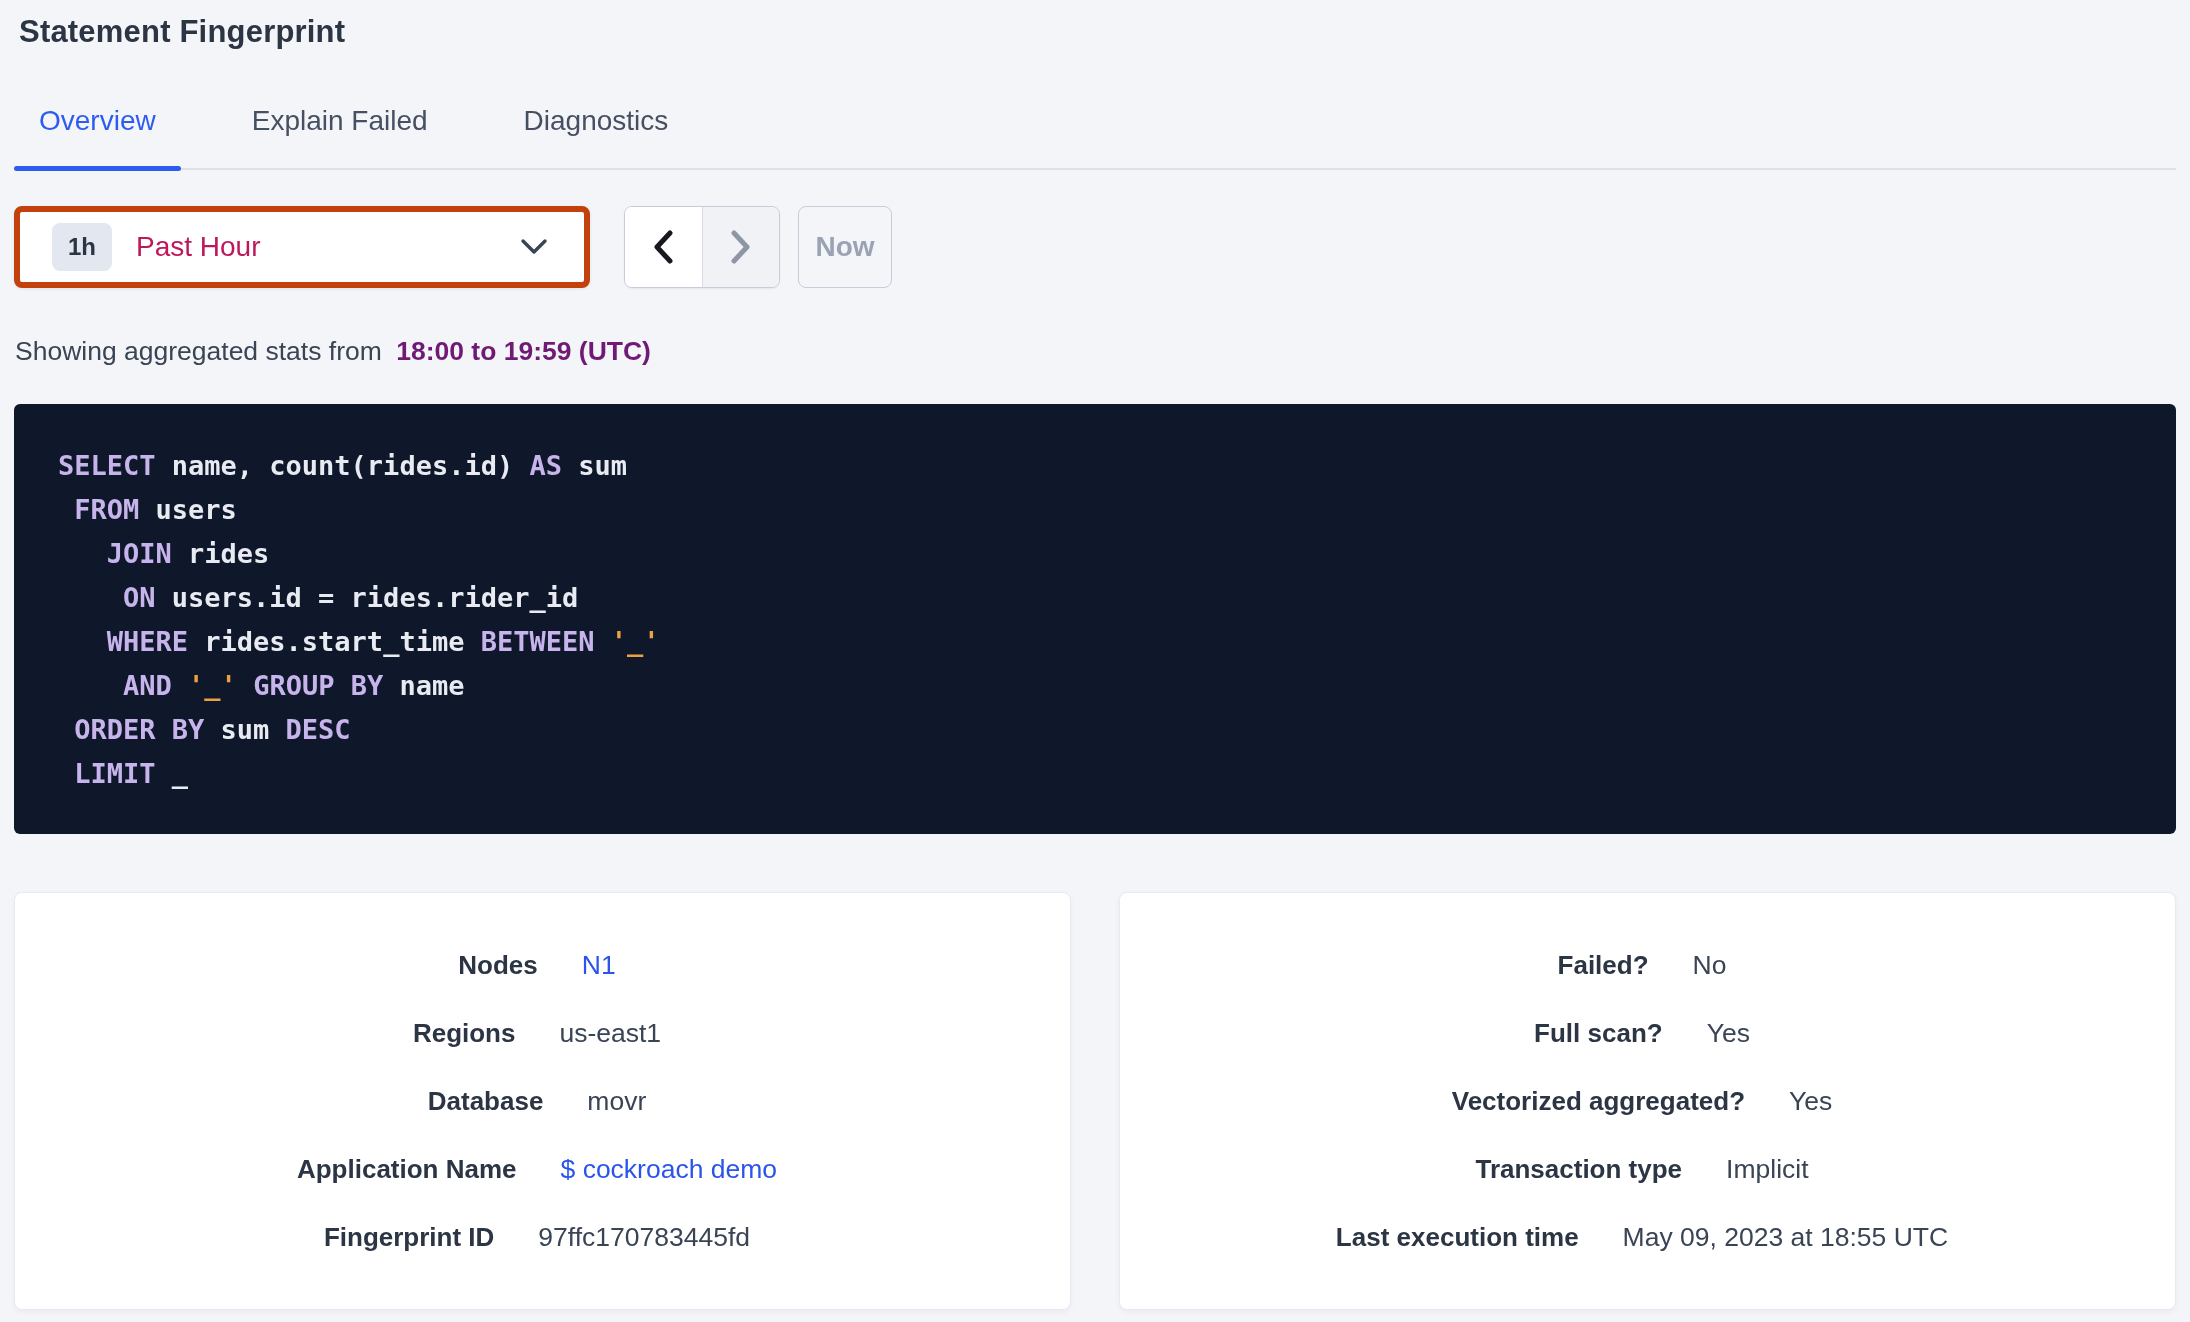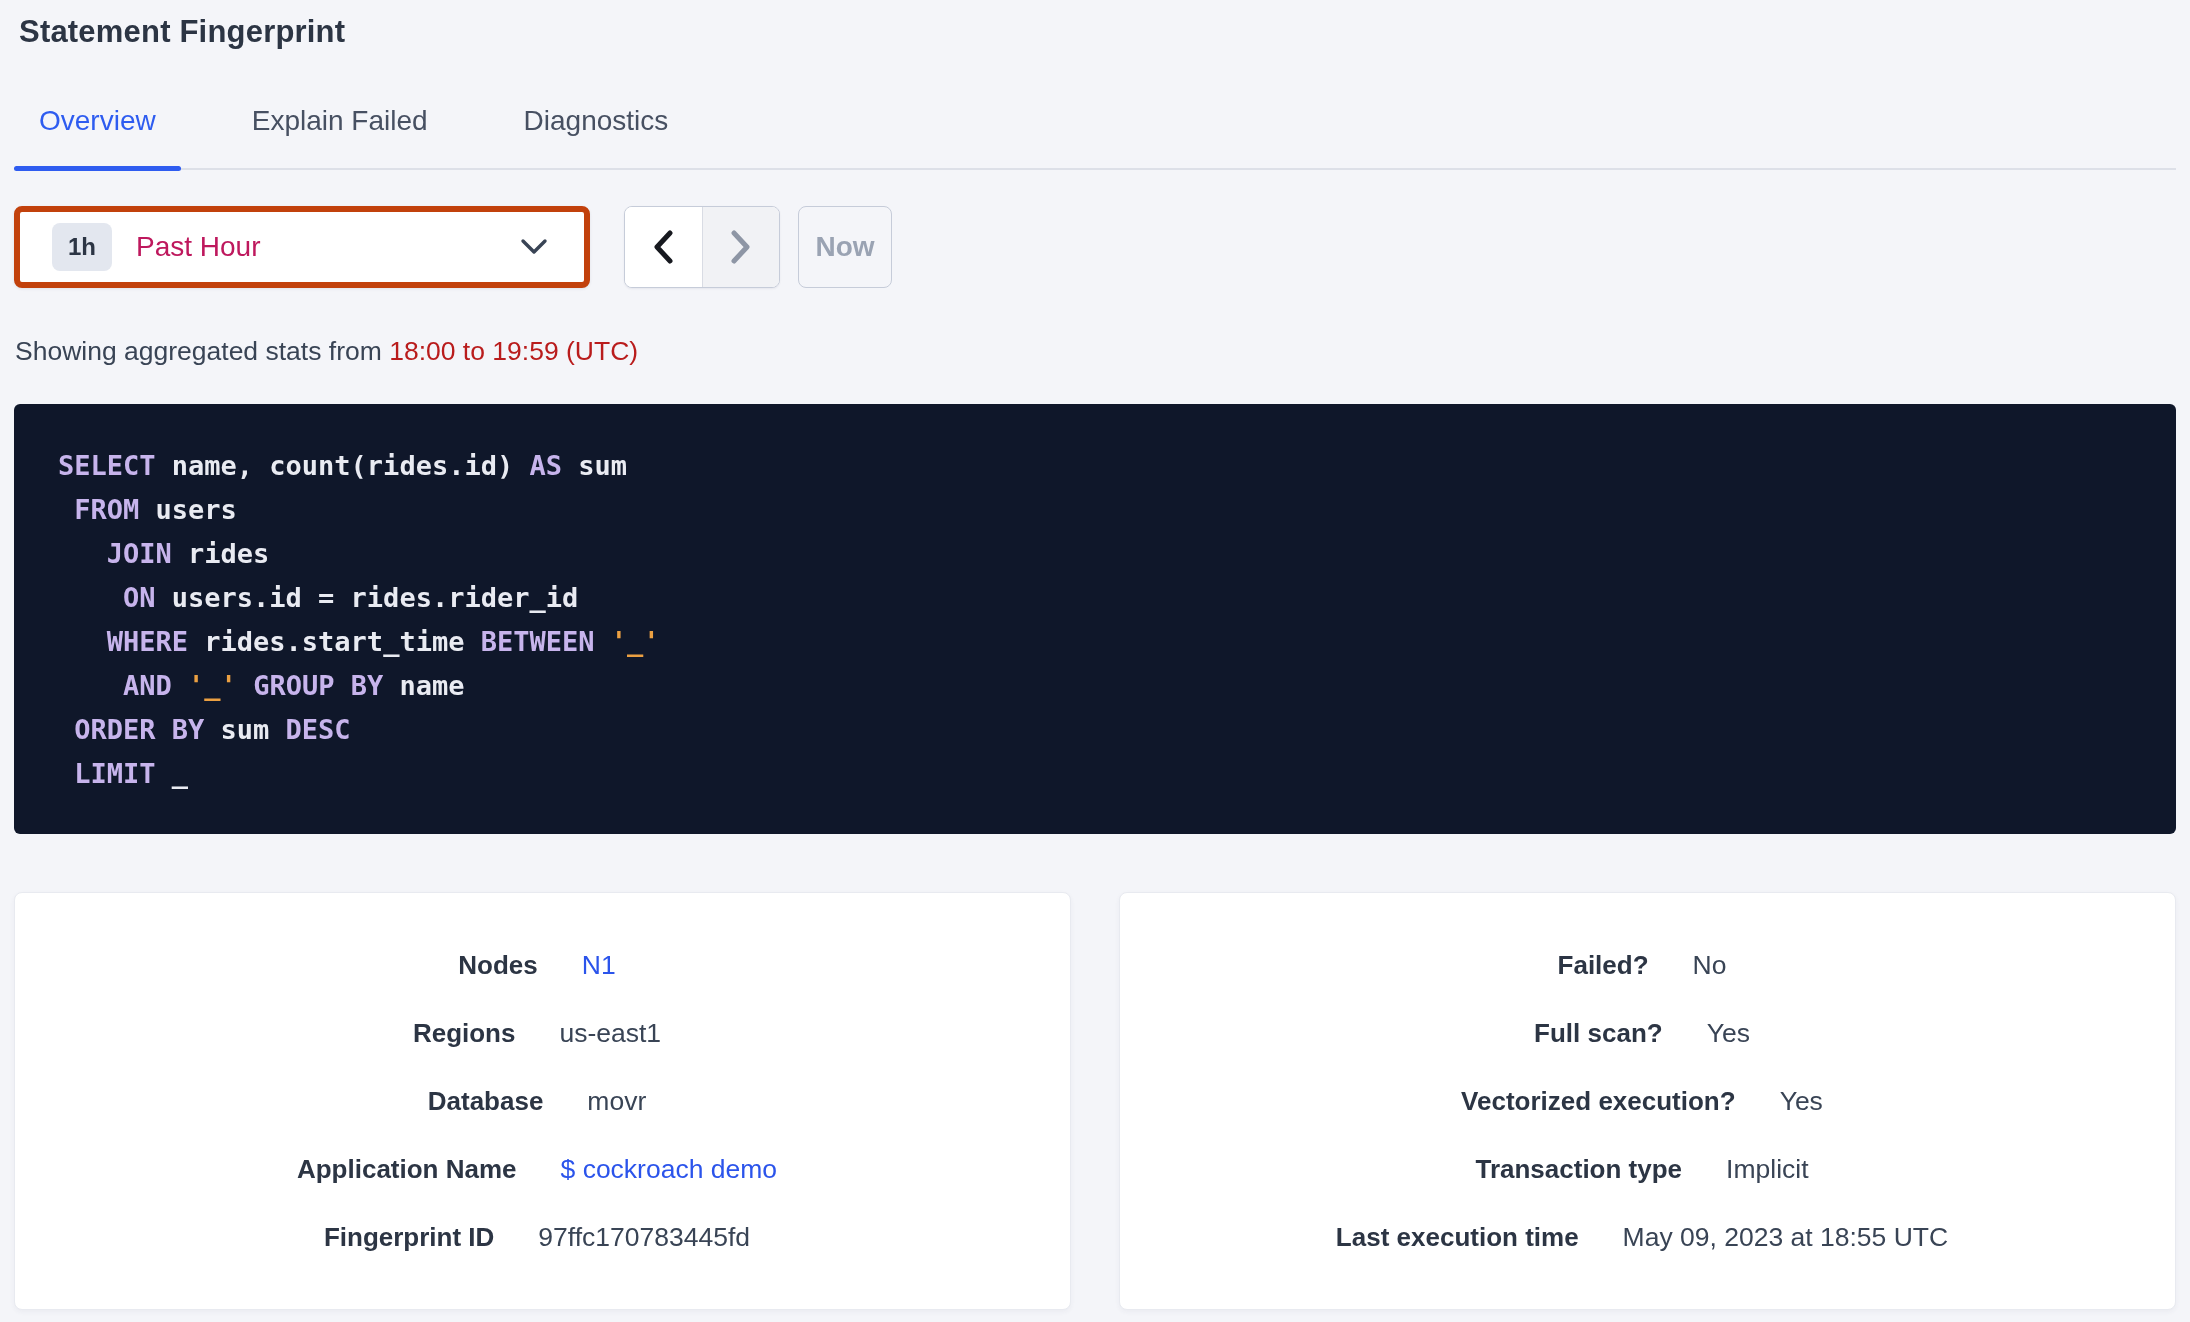--- a/index.html
+++ b/index.html
@@ -70,21 +70,21 @@
     margin-left: 18px;
     height: 82px; width: 94px;
     background: transparent; border: 1px solid #c6ccd9; border-radius: 8px;
     font-family: "Liberation Sans", sans-serif;
     font-size: 28px; font-weight: 600; color: #9aa3b3;
     display: flex; align-items: center; justify-content: center;
   }
 
   
   .stats-caption { margin-top: 48px; margin-left: 1px; font-size: 26.5px; color: #394455; }
-  .stats-caption b { font-weight: 400; color: #b91c1c; }
+  .stats-caption b { font-weight: 700; color: #701a75; margin-left: 7px; }
 
   
   .sql-box {
     margin-top: 37px;
     background: #0f172a; border-radius: 6px;
     padding: 40px 44px 38px 44px;
   }
   .sql-code {
     font-family: "DejaVu Sans Mono", "Liberation Mono", monospace;
     font-size: 27px; font-weight: 600; line-height: 44px;
@@ -193,21 +193,21 @@
     <div class="card">
         <div class="detail-row">
           <span class="detail-label">Failed?</span>
           <span class="detail-value">No</span>
         </div>
         <div class="detail-row">
           <span class="detail-label">Full scan?</span>
           <span class="detail-value">Yes</span>
         </div>
         <div class="detail-row">
-          <span class="detail-label">Vectorized execution?</span>
+          <span class="detail-label">Vectorized aggregated?</span>
           <span class="detail-value">Yes</span>
         </div>
         <div class="detail-row">
           <span class="detail-label">Transaction type</span>
           <span class="detail-value">Implicit</span>
         </div>
         <div class="detail-row">
           <span class="detail-label">Last execution time</span>
           <span class="detail-value">May 09, 2023 at 18:55 UTC</span>
         </div>

